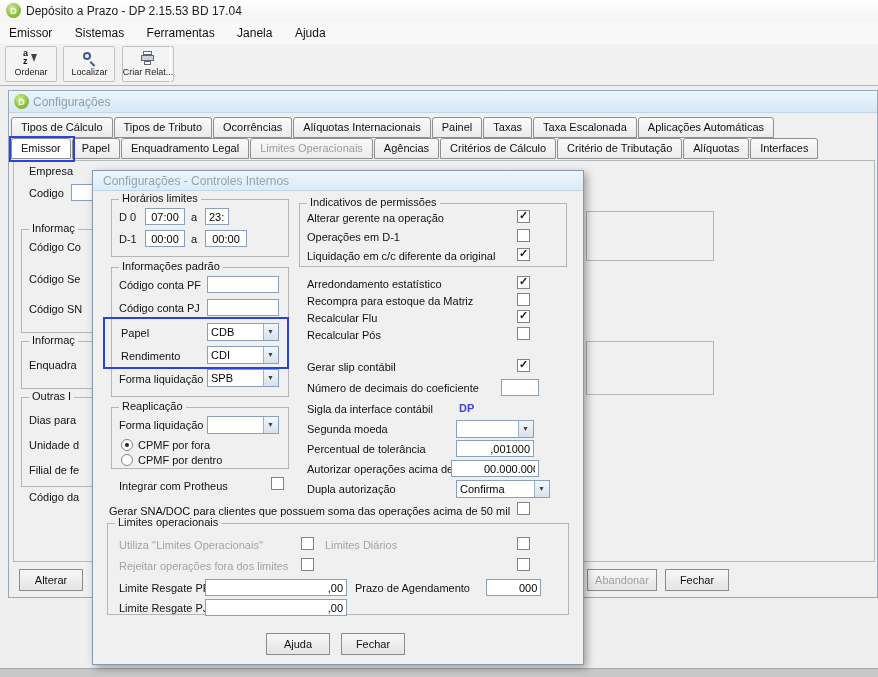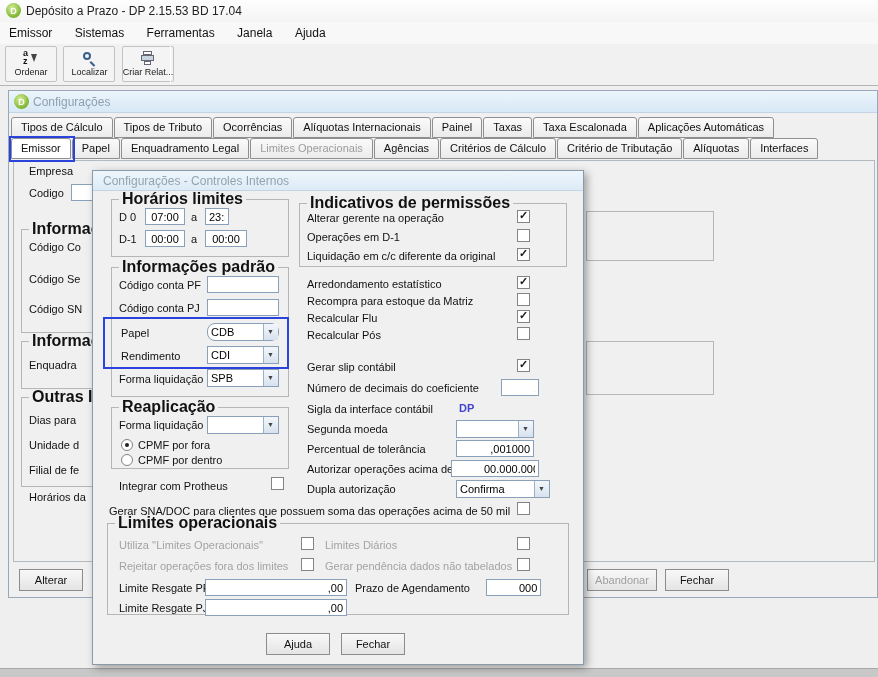--- a/index.html
+++ b/index.html
@@ -13,21 +13,21 @@
   .tc{text-align:center;}
   .combo{position:absolute;height:18px;background:#fff;border:1px solid #8aa0b8;}
   .cval{position:absolute;left:3px;top:2px;font-size:11px;color:#000;white-space:nowrap;}
   .cbtn{position:absolute;right:0;top:0;bottom:0;width:15px;background:linear-gradient(#f3f7fb,#d7e2ee);border-left:1px solid #9db1c5;}
   .cbtn::after{content:"▼";position:absolute;left:3px;top:4px;font-size:7px;color:#444;}
   .cb{position:absolute;width:13px;height:13px;background:#fff;border:1px solid #848484;}
   .cb .mark{position:absolute;left:1px;top:-2px;font-size:11px;font-weight:bold;color:#1d1d1d;}
   .radio{position:absolute;width:12px;height:12px;background:#fff;border:1px solid #848484;border-radius:50%;}
   .radio.on::after{content:"";position:absolute;left:3px;top:3px;width:4px;height:4px;background:#222;border-radius:50%;}
   .grp{position:absolute;border:1px solid #b6b6b6;}
-  .grpt{position:absolute;font-size:16px;font-weight:bold;color:#111;background:#f0f0f0;padding:0 3px;white-space:nowrap;line-height:13px;}
+  .grpt{position:absolute;font-size:11px;font-weight:normal;color:#111;background:#f0f0f0;padding:0 3px;white-space:nowrap;line-height:13px;}
   .btn3d{position:absolute;background:linear-gradient(#f8f8f8,#e4e4e4);border:1px solid #8c8c8c;font-size:11px;display:flex;align-items:center;justify-content:center;color:#111;cursor:default;}
   .btn3d.dis{color:#9f9f9f;}
   .annot{position:absolute;border:2px solid #2a43dd;z-index:40;pointer-events:none;}
   .tab{display:inline-block;padding:3px 9px 4px;font-size:11px;color:#111;background:linear-gradient(#fafafa,#ebebeb);border:1px solid #8f8f8f;border-radius:3px 3px 0 0;margin-right:1px;white-space:nowrap;}
   .tab.active{background:#fff;position:relative;z-index:2;}
   .tab.dis{color:#9c9c9c;}
   .mitem{display:inline-block;padding:4px 9px;font-size:12px;color:#111;}
   .tbtn{display:inline-flex;flex-direction:column;align-items:center;justify-content:center;width:52px;height:36px;margin:2px 1px;border:1px solid #c2c2c2;background:#f4f4f4;border-radius:2px;}
   .tlabel{font-size:9px;color:#222;margin-top:1px;white-space:nowrap;}
   .logo{position:absolute;width:15px;height:15px;border-radius:50%;background:radial-gradient(circle at 40% 35%,#d6ef9a,#7db52f 70%);display:flex;align-items:center;justify-content:center;font-size:9px;font-weight:bold;color:#fff;}
@@ -137,21 +137,21 @@
 
   <div class="grp" style="left:12px;top:250px;width:200px;height:48px;"></div>
   <div class="grpt" style="left:20px;top:243px;">Informaç</div>
   <div class="lbl" style="left:20px;top:268px;">Enquadra</div>
 
   <div class="grp" style="left:12px;top:306px;width:200px;height:90px;"></div>
   <div class="grpt" style="left:20px;top:299px;">Outras I</div>
   <div class="lbl" style="left:20px;top:323px;">Dias para</div>
   <div class="lbl" style="left:20px;top:348px;">Unidade d</div>
   <div class="lbl" style="left:20px;top:373px;">Filial de fe</div>
-  <div class="lbl" style="left:20px;top:400px;">Horários da</div>
+  <div class="lbl" style="left:20px;top:400px;">Código da</div>
 
   <div class="grp" style="left:577px;top:120px;width:128px;height:50px;"></div>
   <div class="grp" style="left:577px;top:250px;width:128px;height:54px;"></div>
 
   <div class="btn3d" style="left:10px;top:478px;width:64px;height:22px;">Alterar</div>
   <div class="btn3d dis" style="left:578px;top:478px;width:70px;height:22px;">Abandonar</div>
   <div class="btn3d" style="left:656px;top:478px;width:64px;height:22px;">Fechar</div>
 </div>
 
 <div id="dlg">
@@ -170,21 +170,21 @@
   <div class="lbl" style="left:98px;top:62px;">a</div>
   <input class="tb tc" style="left: 112px; top: 59px; width: 42px;" value="00:00">
 
   <div class="grp" style="left:18px;top:96px;width:178px;height:130px;"></div>
   <div class="grpt" style="left:26px;top:89px;">Informações padrão</div>
   <div class="lbl" style="left:26px;top:108px;">Código conta PF</div>
   <input class="tb" style="left: 114px; top: 105px; width: 72px;" value="">
   <div class="lbl" style="left:26px;top:131px;">Código conta PJ</div>
   <input class="tb" style="left: 114px; top: 128px; width: 72px;" value="">
   <div class="lbl" style="left:28px;top:156px;">Papel</div>
-  <div class="combo" style="left:114px;top:152px;width:72px;border-radius:8px;">
+  <div class="combo" style="left:114px;top:152px;width:72px;">
     <span class="cval">CDB</span>
     <span class="cbtn"></span>
   </div>
   <div class="lbl" style="left:28px;top:179px;">Rendimento</div>
   <div class="combo" style="left:114px;top:175px;width:72px;">
     <span class="cval">CDI</span>
     <span class="cbtn"></span>
   </div>
   <div class="lbl" style="left:26px;top:202px;">Forma liquidação</div>
   <div class="combo" style="left:114px;top:198px;width:72px;">
@@ -278,21 +278,20 @@
       <span class="mark"></span>
     </span>
   <div class="lbl gray" style="left:232px;top:368px;">Limites Diários</div>
   <span class="cb" style="left:424px;top:366px;">
       <span class="mark"></span>
     </span>
   <div class="lbl gray" style="left:26px;top:389px;">Rejeitar operações fora dos limites</div>
   <span class="cb" style="left:208px;top:387px;">
       <span class="mark"></span>
     </span>
-  <div class="lbl gray" style="left:232px;top:389px;">Gerar pendência dados não tabelados</div>
   <span class="cb" style="left:424px;top:387px;">
       <span class="mark"></span>
     </span>
   <div class="lbl" style="left:26px;top:411px;">Limite Resgate PF</div>
   <input class="tb tr" style="left: 112px; top: 408px; width: 142px;" value=",00">
   <div class="lbl" style="left:262px;top:411px;">Prazo de Agendamento</div>
   <input class="tb tr" style="left: 393px; top: 408px; width: 55px;" value="000">
   <div class="lbl" style="left:26px;top:431px;">Limite Resgate PJ</div>
   <input class="tb tr" style="left: 112px; top: 428px; width: 142px;" value=",00">
 

